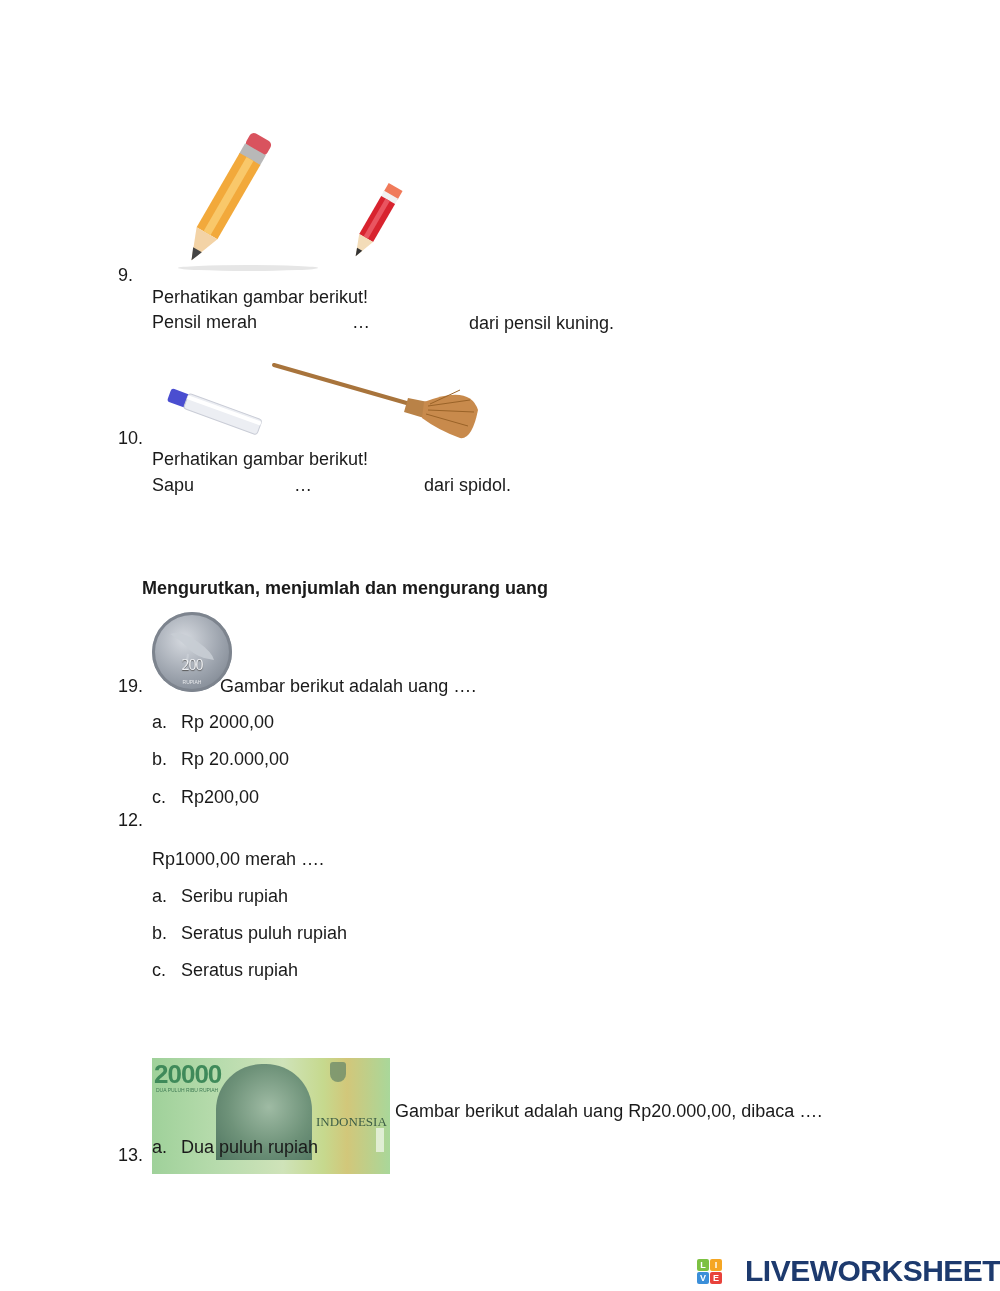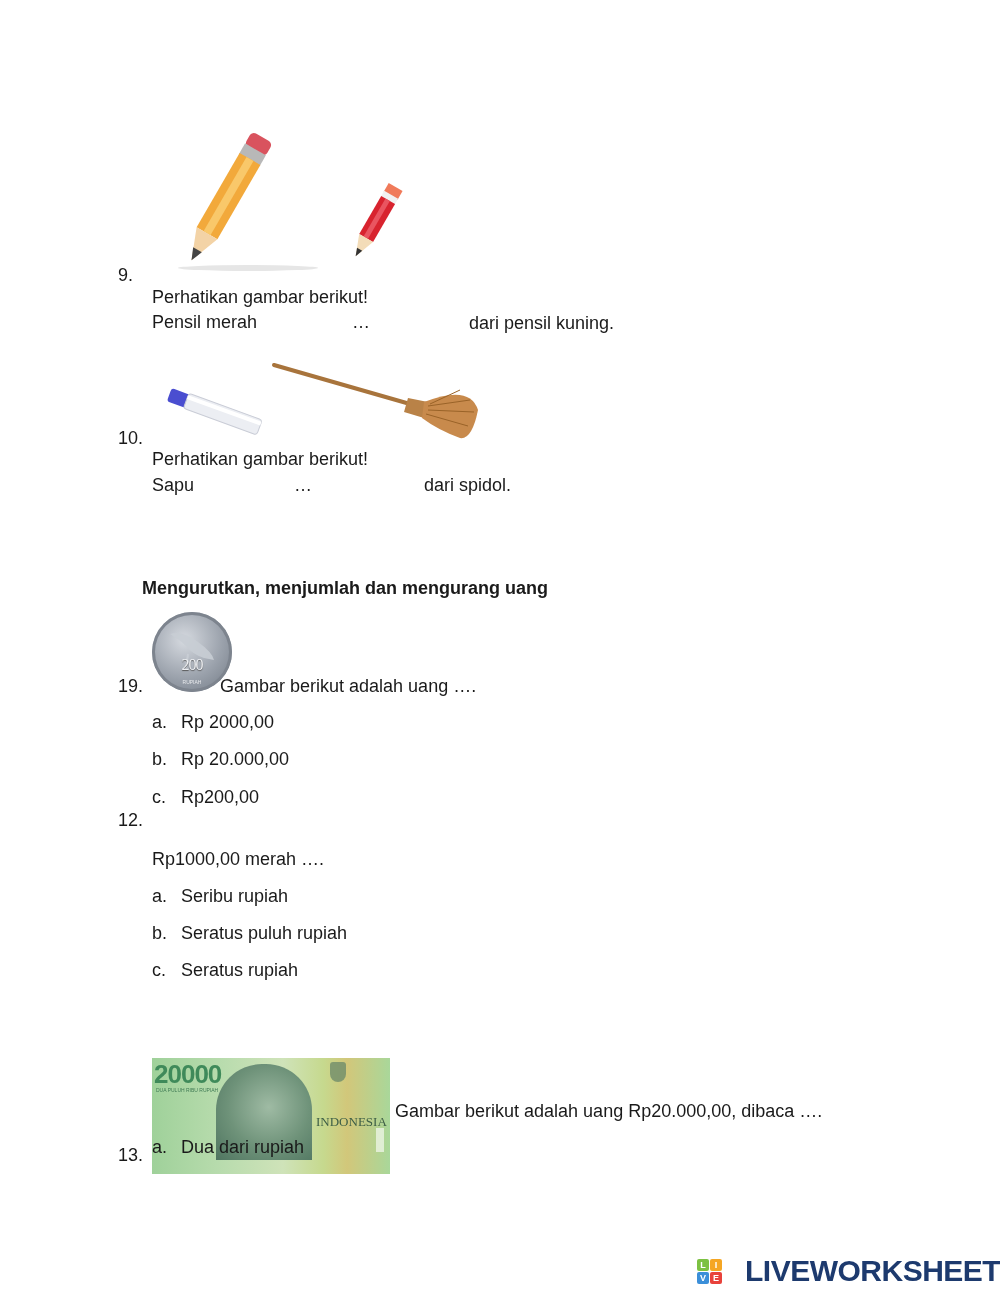--- a/index.html
+++ b/index.html
@@ -128,21 +128,21 @@
     <div style="position:absolute;left:4px;top:29px;font-size:5px;color:#3f7a54;">DUA PULUH RIBU RUPIAH</div>
     <div style="position:absolute;left:64px;top:6px;width:96px;height:96px;border-radius:48% 48% 0 0;background:radial-gradient(ellipse at 55% 45%,#9fbba4 0%,#6e9279 55%,#4f7560 100%);"></div>
     <div style="position:absolute;left:178px;top:4px;width:16px;height:20px;background:#6f8c6a;border-radius:3px 3px 8px 8px;opacity:0.8;"></div>
     <div style="position:absolute;left:164px;top:56px;font-family:'Liberation Serif',serif;font-size:13px;color:#3d5e46;">INDONESIA</div>
     <div style="position:absolute;right:6px;top:70px;width:8px;height:24px;background:#ffffff;opacity:0.6;"></div>
   </div>
   <div class="abs txt" style="left:395px;top:1100px">Gambar berikut adalah uang Rp20.000,00, dibaca ….</div>
 
   <div class="abs" style="top:1136px;left:0;width:600px;height:22px">
     <span class="txt opt-letter">a.</span>
-    <span class="txt opt-text">Dua dari rupiah</span>
+    <span class="txt opt-text">Dua puluh rupiah</span>
   </div>
 </div>
 
 <div class="logo">
   <div class="logo-grid">
     <span style="background:#7cc142">L</span>
     <span style="background:#f5a623">I</span>
     <span style="background:#3b8fd9">V</span>
     <span style="background:#e8423b">E</span>
   </div>

